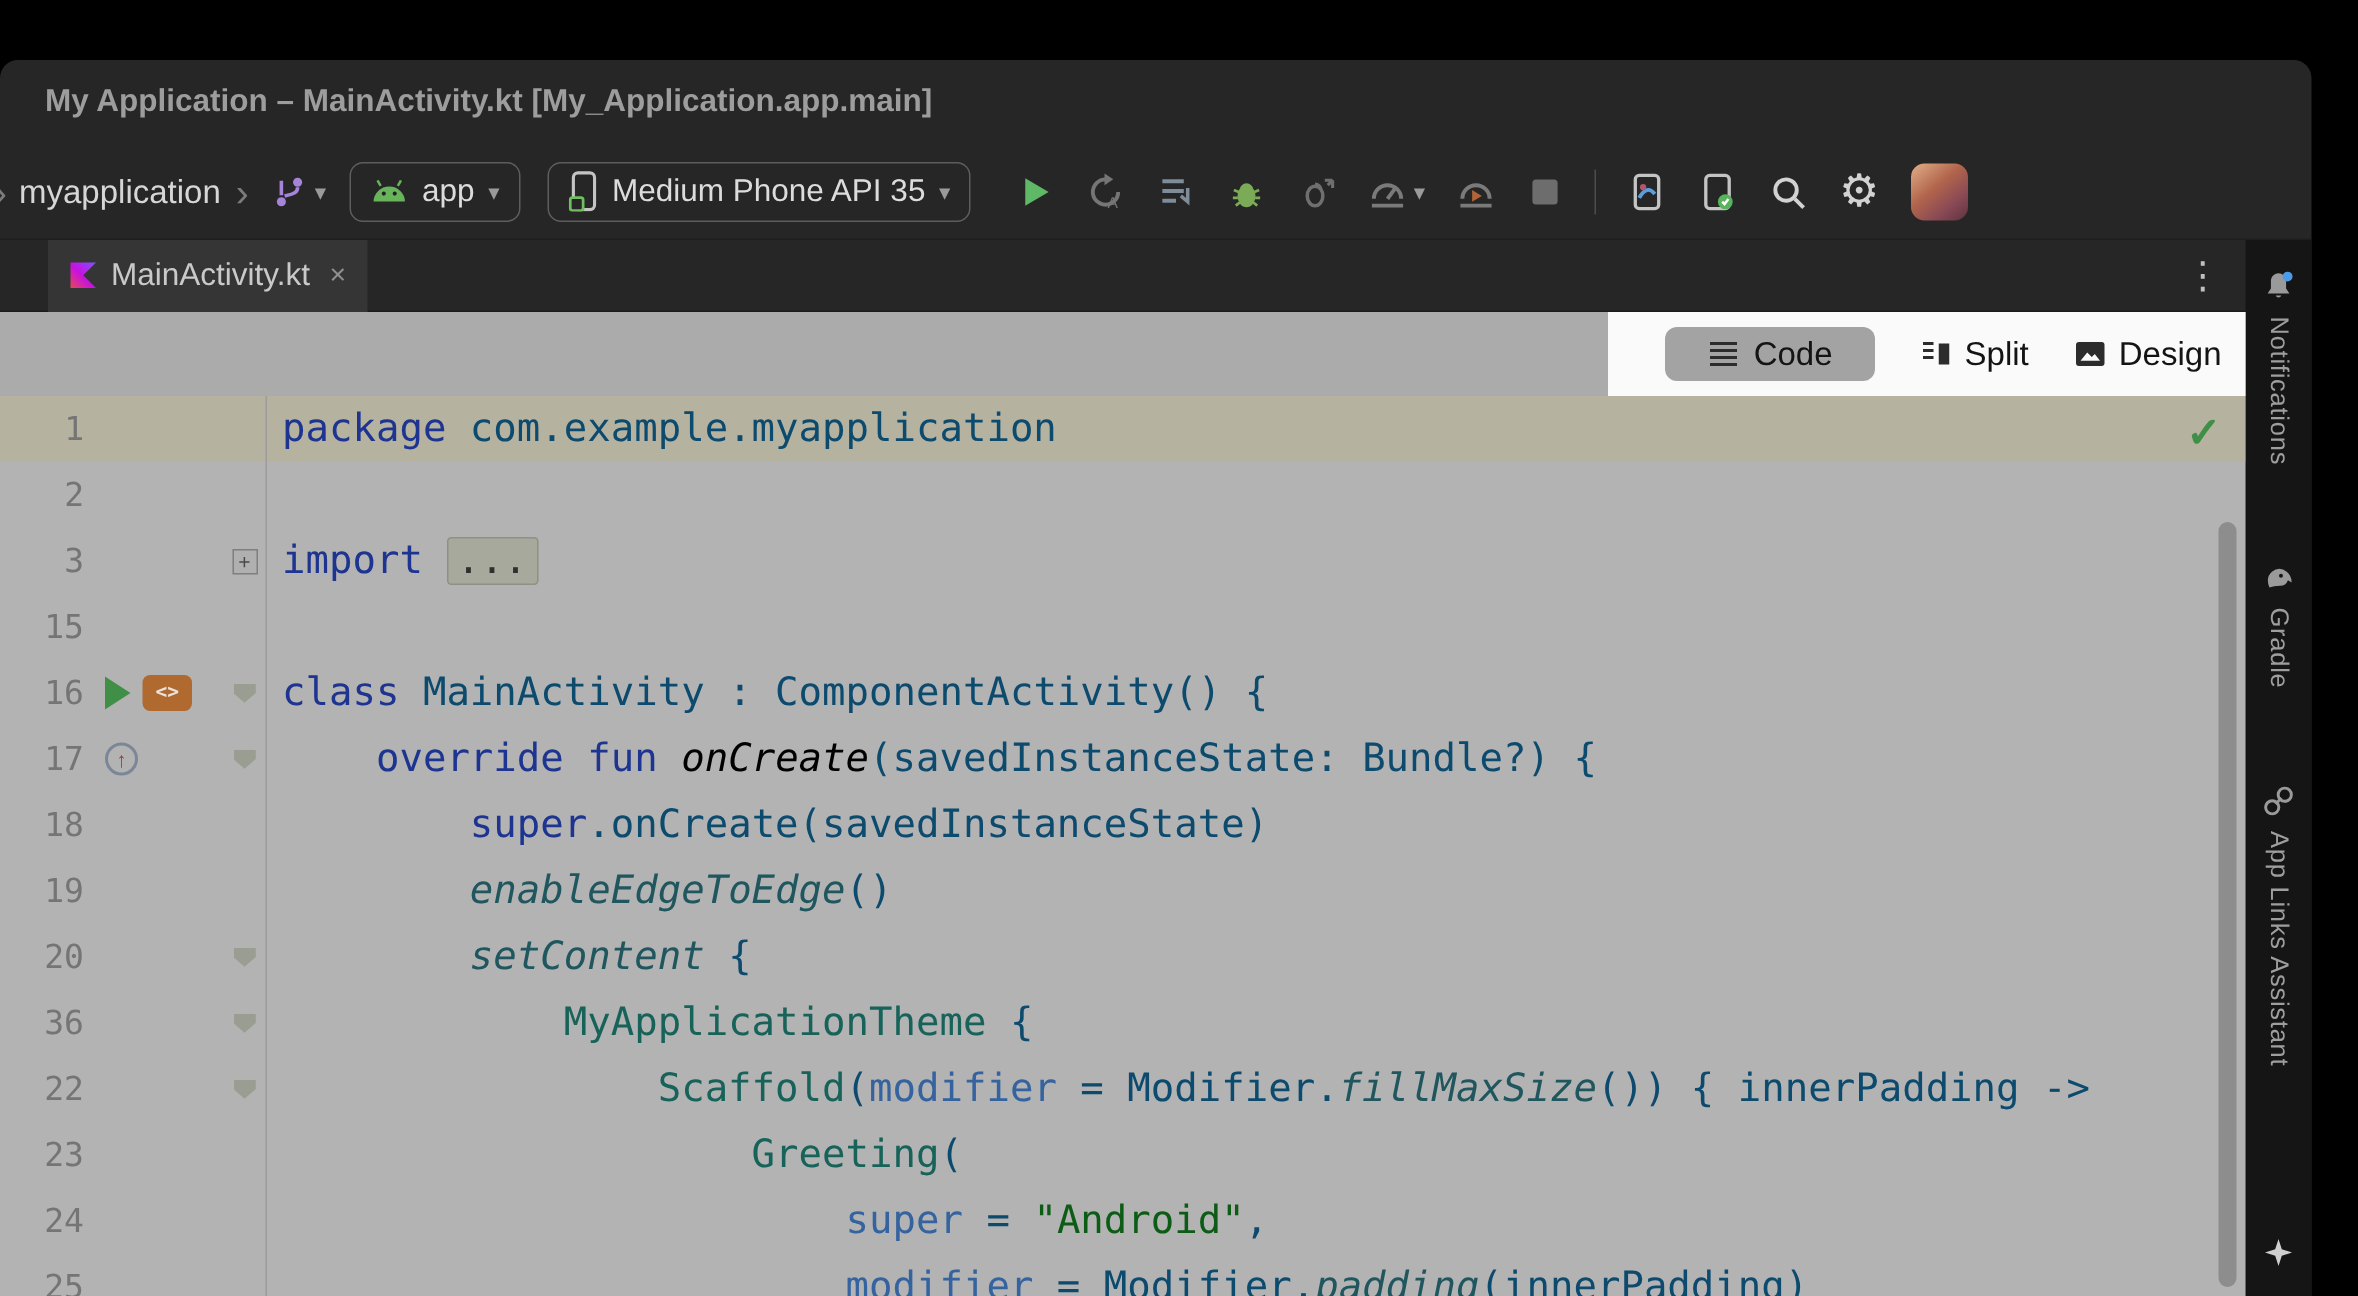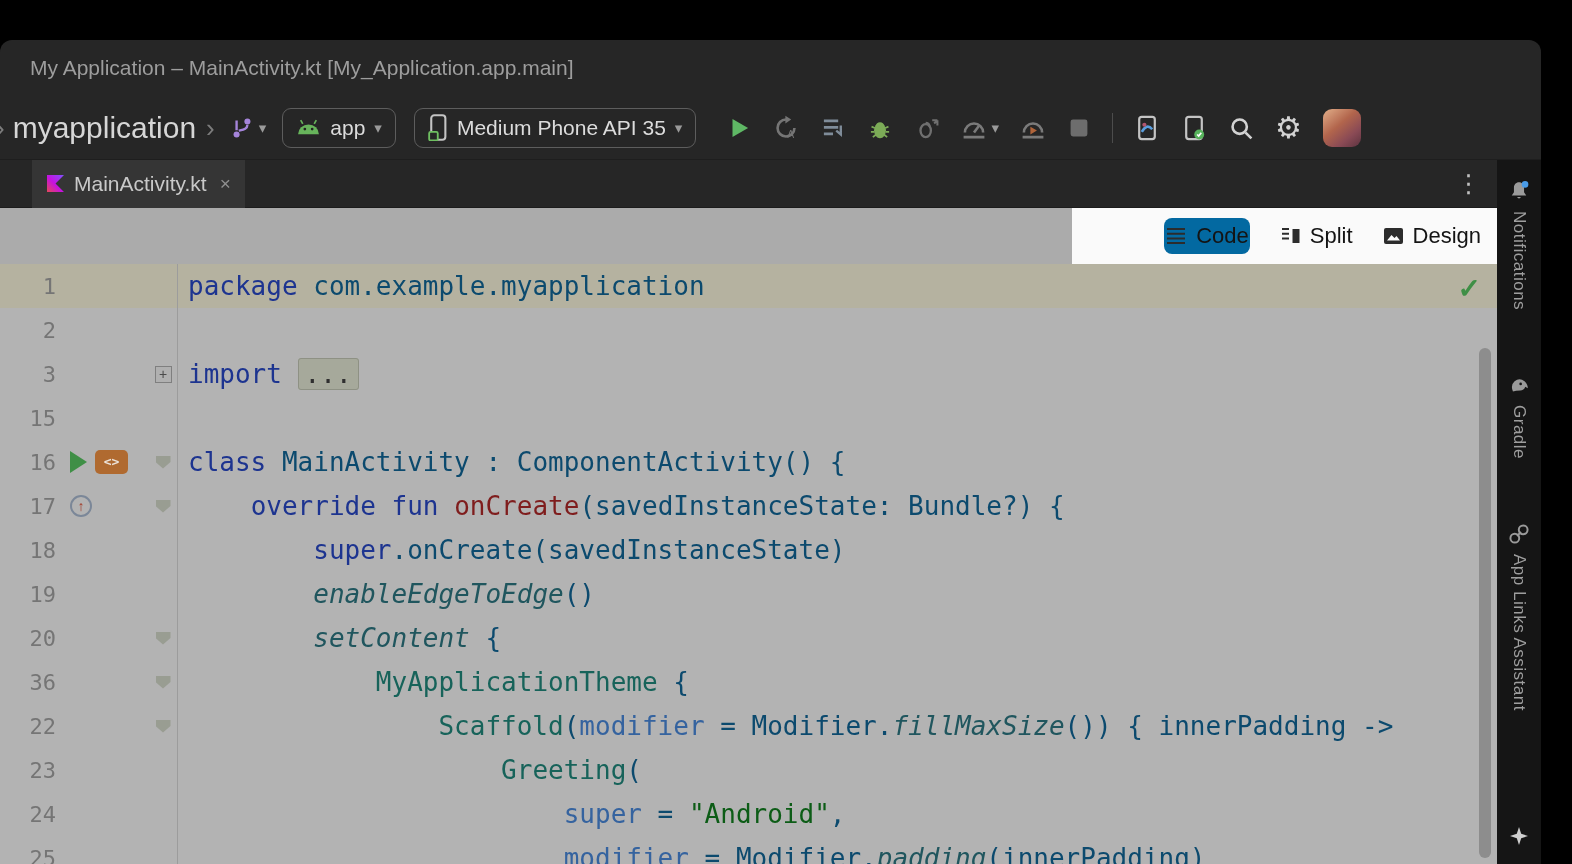--- a/index.html
+++ b/index.html
@@ -6,28 +6,28 @@
   html,body { width:1572px; height:864px; background:#000; overflow:hidden;
               font-family:"Liberation Sans", sans-serif; }
   button { background:none; border:none; font:inherit; color:inherit; cursor:default; }
 
   .window { position:absolute; left:0; top:40px; width:1541px; height:824px;
             background:#262626; border-radius:12px 12px 0 0; overflow:hidden;
             display:flex; flex-direction:column; }
 
   
   .titlebar { height:56px; flex:none; display:flex; align-items:center; padding-left:30px; }
-  .titlebar .wtitle { font-size:21px; font-weight:normal; color:#9d9d9d; }
+  .titlebar .wtitle { font-size:21px; font-weight:bold; color:#9d9d9d; }
 
   
   .toolbar { height:64px; flex:none; display:flex; align-items:center;
              padding:0 10px 0 0; border-bottom:1px solid #1e1e1e; }
   .chev { font-size:26px; color:#7c7c7c; line-height:1; }
   .chev.edge { margin-left:-4px; }
-  .crumb { font-size:30px; color:#d6d6d6; margin:0 10px 0 8px; }
+  .crumb { font-size:22px; color:#d6d6d6; margin:0 10px 0 8px; }
   .tbtn { display:flex; align-items:center; gap:4px; margin:0 16px 0 14px; }
   .caret { font-size:15px; color:#9a9a9a; }
   .pill { display:flex; align-items:center; gap:9px; height:40px; padding:0 13px;
           border:1.5px solid #5d5d5d; border-radius:9px; color:#dcdcdc;
           font-size:21px; margin-right:18px; }
   .icons { display:flex; align-items:center; gap:21px; margin-left:12px; flex:1; }
   .icons .sep { width:1px; height:30px; background:#4c4c4c; }
   .avatar { width:38px; height:38px; border-radius:9px; flex:none;
             background:linear-gradient(140deg,#d9a17e 8%,#b2654c 42%,#8a4a55 72%,#5c3340 100%); }
   .gearglyph { font-size:30px; color:#d2d2d2; line-height:1; }
@@ -43,21 +43,21 @@
          margin-left:32px; background:#353535; color:#c9c9c9; font-size:21px; }
   .tab .close { font-size:19px; color:#8f8f8f; margin-left:4px; }
   .kebab { margin-left:auto; margin-right:16px; font-size:25px; color:#c0c0c0; }
 
   
   .estrip { height:56px; flex:none; background:#ababab; position:relative; }
   .mode-panel { position:absolute; right:0; top:0; height:56px; width:425px;
                 background:#fafafa; display:flex; align-items:center;
                 justify-content:flex-end; gap:30px; padding-right:16px; }
   .mode { display:flex; align-items:center; gap:9px; font-size:22px; color:#141414; padding:5px 0; }
-  .mode.selected { background:#0369a1; border-radius:8px; padding:5px 1px; }
+  .mode.selected { background:#a3a3a3; border-radius:8px; padding:5px 28px; }
 
   
   .editor { flex:1; min-height:0; background:#b3b3b3; position:relative; overflow:hidden; }
   .code-row { display:flex; height:44px; align-items:center; }
   .code-row.caret { background:#b5b2a0; }
   .gutter { display:flex; align-items:center; width:178px; flex:none; height:100%;
             border-right:1px solid #9c9c9c; padding-right:4px; }
   .lnum { width:56px; text-align:right; font-family:"DejaVu Sans Mono",monospace;
           font-size:22px; color:#757575; flex:none; }
   .gicons { flex:1; display:flex; align-items:center; gap:8px; padding-left:14px; min-width:0; }
@@ -71,21 +71,21 @@
   .gi.component-icon { width:33px; height:24px; background:#b06a30; border-radius:5px;
                        color:#ece3da; font:bold 13px/24px "DejaVu Sans Mono",monospace;
                        text-align:center; display:inline-block; }
   .gi.override-icon { width:22px; height:22px; border:2px solid #7b8798; border-radius:50%;
                       color:#a33d2a; font:bold 14px/18px "Liberation Sans",sans-serif;
                       text-align:center; display:inline-block; }
   .ctext { font-family:"DejaVu Sans Mono",monospace; font-size:26px; white-space:pre;
            padding-left:10px; }
   .tk-kw   { color:#1d3490; }
   .tk-pl   { color:#0c4a6e; }
-  .tk-fn   { color:#7f1d1d; }
+  .tk-fn   { color:#000000;font-style:italic; }
   .tk-fni  { color:#20565e; font-style:italic; }
   .tk-comp { color:#17635a; }
   .tk-param{ color:#35639f; }
   .tk-str  { color:#0c5c16; }
   .tk-fold { background:#a6a99b; border:1px solid #8e9184; border-radius:3px;
              padding:0 6px; color:#2f2f2f; }
   .check { position:absolute; top:8px; right:16px; font-size:28px; font-weight:bold; color:#3f8f46; }
   .scrollbar { position:absolute; right:6px; top:84px; width:12px; height:510px;
                background:#8d8d8d; border-radius:6px; }
 

